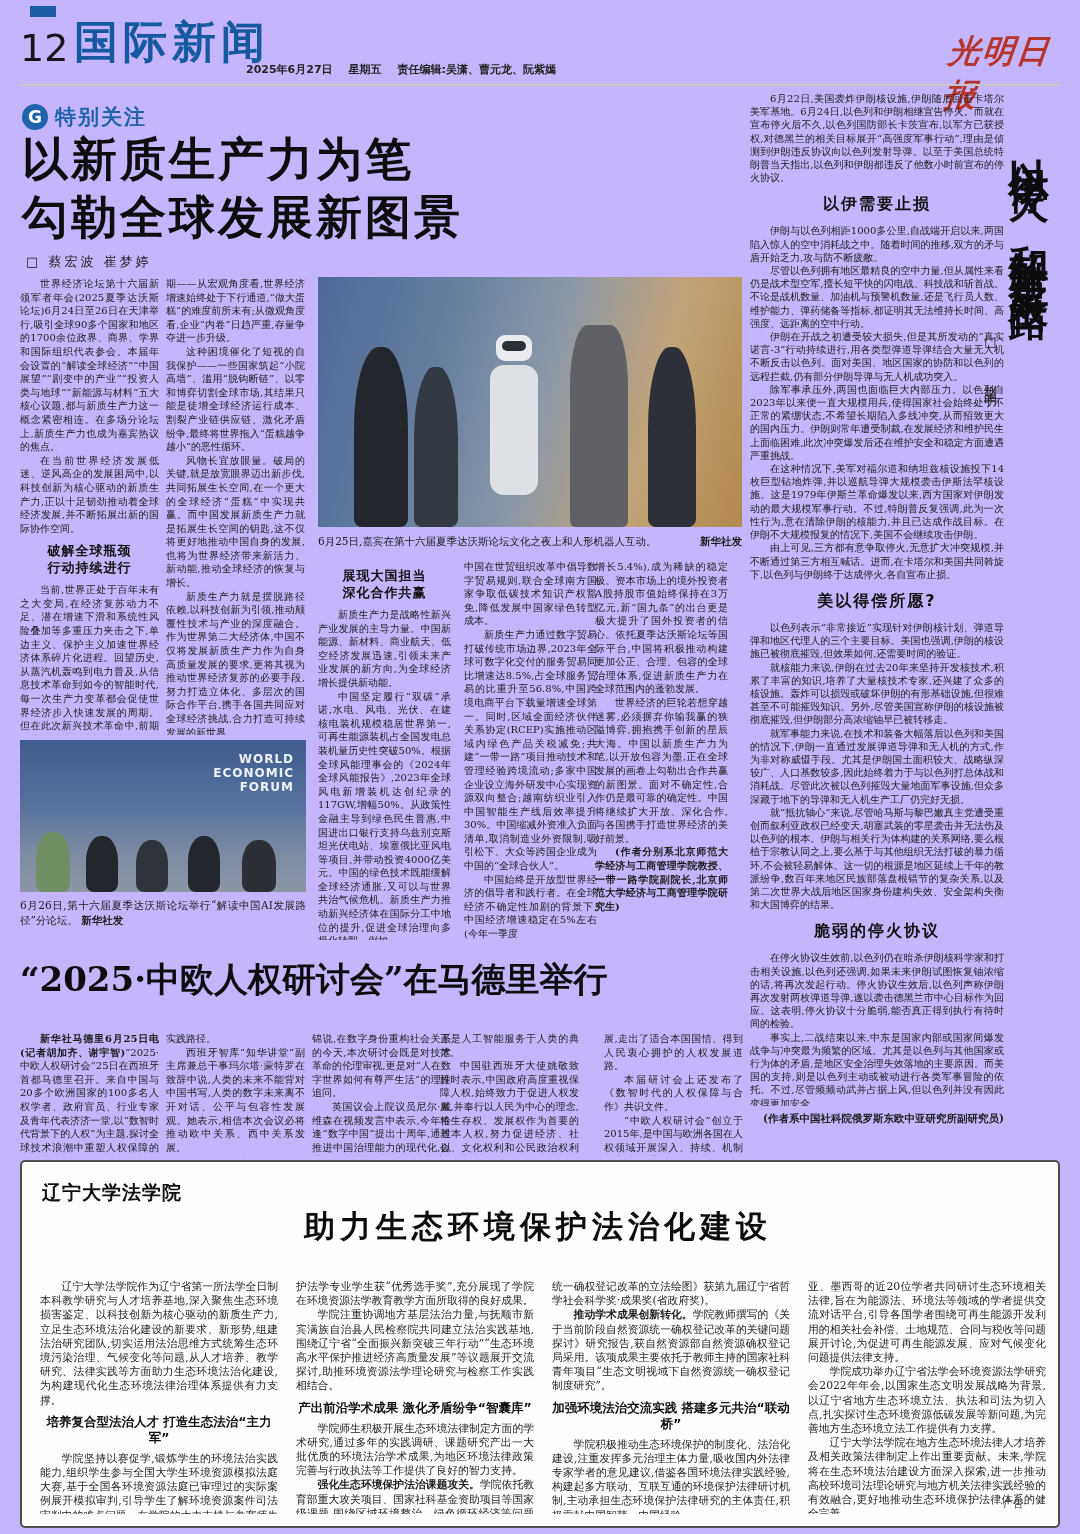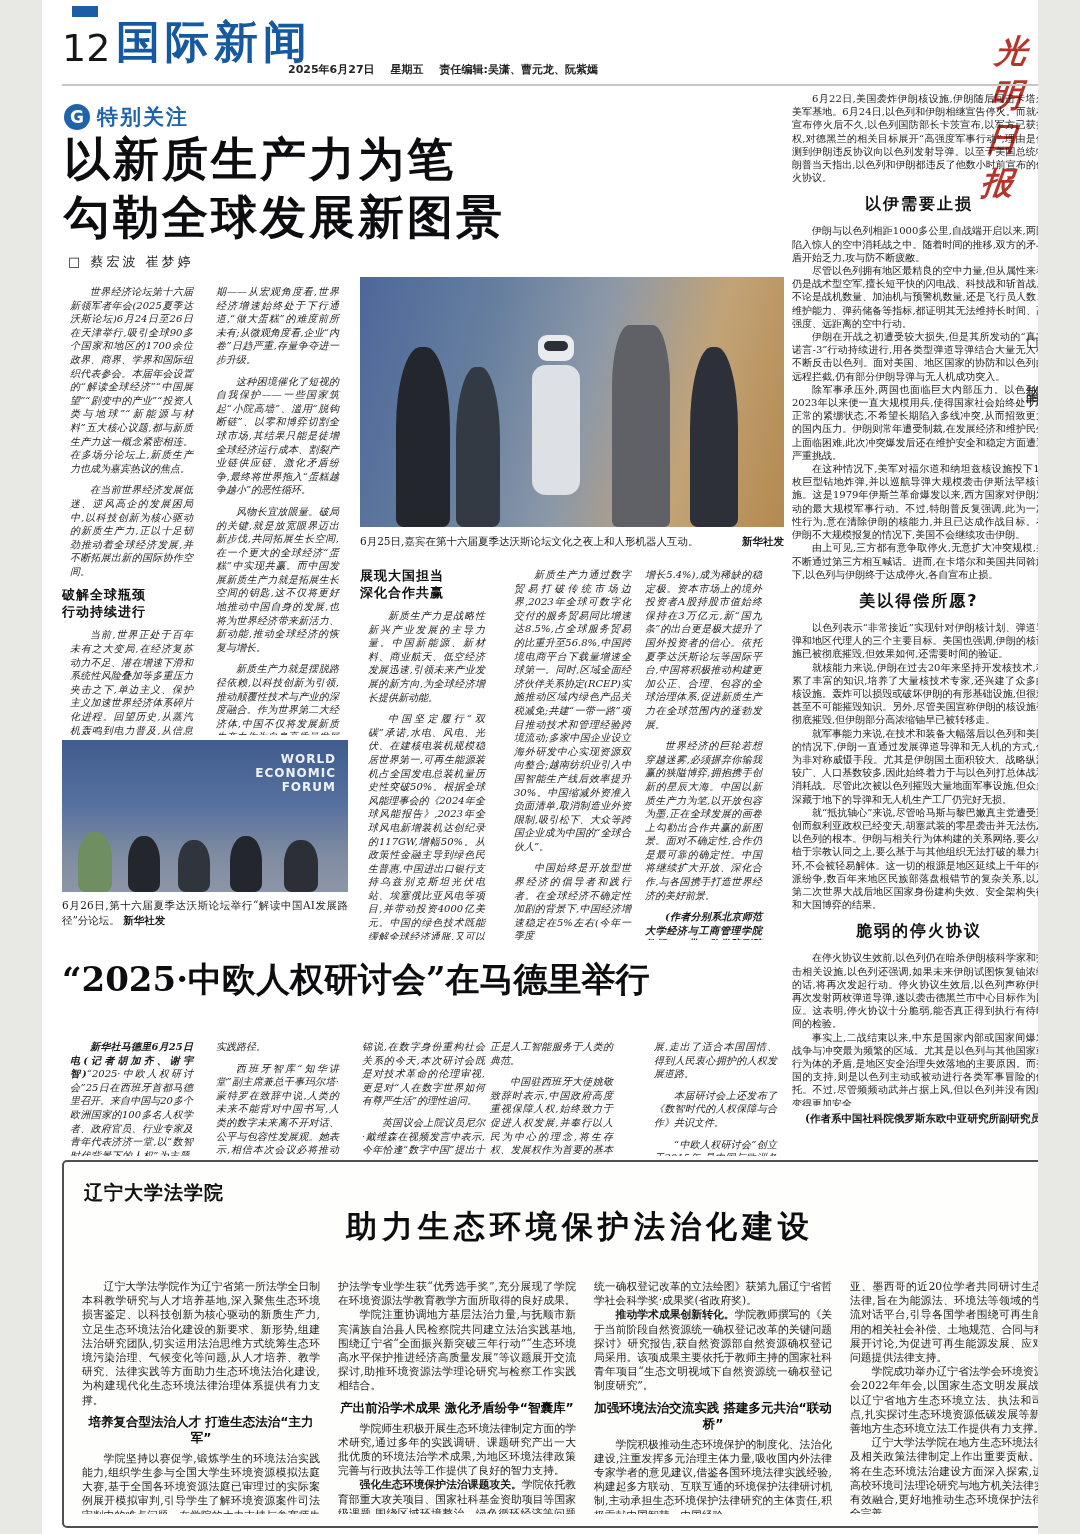--- a/index.html
+++ b/index.html
@@ -1,16 +1,16 @@
 <!DOCTYPE html>
 <html><head>
 <meta charset="utf-8">
 <style>
   html,body{margin:0;padding:0;background:#e8e8e4;}
-  .page{position:relative;width:996px;height:1534px;background:#ffffff;margin:0 auto;
+  .page{position:relative;width:1080px;height:1534px;background:#c4b5fd;margin:0 auto;
         font-family:"DejaVu Serif",serif;color:#1c1c1c;overflow:hidden;}
   
   .topmark{position:absolute;left:30px;top:6px;width:26px;height:11px;background:#1d5da5;}
   .pagenum{position:absolute;left:20px;top:26px;font:500 38px "DejaVu Sans",sans-serif;color:#15151a;}
   .secttitle{position:absolute;left:74px;top:20px;font:900 44px/1 "DejaVu Sans",sans-serif;color:#17599f;letter-spacing:5px;}
   .dateline{position:absolute;left:246px;top:62px;font:700 11px "DejaVu Sans",sans-serif;color:#232323;white-space:nowrap;}
   .dateline span{margin-right:16px;}
   .logo{position:absolute;left:946px;top:30px;font:700 32px "DejaVu Serif",serif;color:#b5342b;
         font-style:italic;letter-spacing:2px;transform:skewX(-6deg);}
   .hrule{position:absolute;left:20px;top:84px;width:1040px;height:2px;background:#c6c6c6;}
@@ -18,23 +18,23 @@
   .badge{position:absolute;left:22px;top:103px;display:flex;align-items:center;gap:7px;}
   .badge .g{width:26px;height:26px;border-radius:50%;background:#1f63ab;color:#fff;
             font:900 17px/26px "DejaVu Sans",sans-serif;text-align:center;}
   .badge .lbl{font:900 21px "DejaVu Sans",sans-serif;color:#1f63ab;letter-spacing:2px;}
   .mainhead{position:absolute;left:22px;top:130px;font:900 46px/58px "DejaVu Serif",serif;
             color:#0d0d0f;letter-spacing:3px;}
   .lead-byline{position:absolute;left:26px;top:253px;font:13px "DejaVu Serif",serif;color:#222;letter-spacing:3px;}
   
   .col{position:absolute;overflow:hidden;font:10px/13.6px "DejaVu Serif",serif;
        text-align:justify;color:#1c1c1c;}
-  .col p{margin:8px;text-indent:2em;font-style:italic;}
+  .col p{margin:0;text-indent:2em;}
   .col p.cont{text-indent:0;}
-  .colsub{font:700 13px/17px "DejaVu Sans",sans-serif;text-align:left;margin:7px 0;letter-spacing:1px;color:#111;}
+  .colsub{font:700 13px/17px "DejaVu Sans",sans-serif;text-align:center;margin:7px 0;letter-spacing:1px;color:#111;}
   .c1{left:20px;top:277px;width:139px;height:458px;}
   .c2{left:166px;top:277px;width:139px;height:458px;}
   .c3{left:318px;top:560px;width:133px;height:380px;}
   .c4{left:464px;top:560px;width:133px;height:380px;}
   .c5{left:595px;top:560px;width:133px;height:380px;}
   .credit-bold{font-weight:700;}
   
   .photo-main{position:absolute;left:318px;top:277px;width:424px;height:250px;overflow:hidden;
     background:linear-gradient(105deg,#4e679a 0%,#67809f 30%,#8c98a8 52%,#c2a377 76%,#b3894e 100%);}
   .photo-small{position:absolute;left:20px;top:740px;width:286px;height:152px;overflow:hidden;
@@ -147,20 +147,21 @@
 
   <div class="col c3">
     <div class="colsub">
       <div>展现大国担当</div>
       <div>深化合作共赢</div>
     </div>
     <p>新质生产力是战略性新兴产业发展的主导力量。中国新能源、新材料、商业航天、低空经济发展迅速,引领未来产业发展的新方向,为全球经济增长提供新动能。</p>
     <p>中国坚定履行“双碳”承诺,水电、风电、光伏、在建核电装机规模稳居世界第一,可再生能源装机占全国发电总装机量历史性突破50%。根据全球风能理事会的《2024年全球风能报告》,2023年全球风电新增装机达创纪录的117GW,增幅50%。从政策性金融主导到绿色民生普惠,中国进出口银行支持乌兹别克斯坦光伏电站、埃塞俄比亚风电等项目,并带动投资4000亿美元。中国的绿色技术既能缓解全球经济通胀,又可以与世界共治气候危机。新质生产力推动新兴经济体在国际分工中地位的提升,促进全球治理向多极化转型。例如,</p>
   </div>
   <div class="col c4">
+    <p class="cont">中国在世贸组织改革中倡导数字贸易规则,联合全球南方国家争取低碳技术知识产权豁免,降低发展中国家绿色转型成本。</p>
     <p>新质生产力通过数字贸易打破传统市场边界,2023年全球可数字化交付的服务贸易同比增速达8.5%,占全球服务贸易的比重升至56.8%,中国跨境电商平台下载量增速全球第一。同时,区域全面经济伙伴关系协定(RCEP)实施推动区域内绿色产品关税减免;共建“一带一路”项目推动技术和管理经验跨境流动;多家中国企业设立海外研发中心实现资源双向整合;越南纺织业引入中国智能生产线后效率提升30%。中国缩减外资准入负面清单,取消制造业外资限制,吸引松下、大众等跨国企业成为中国的“全球合伙人”。</p>
     <p>中国始终是开放型世界经济的倡导者和践行者。在全球经济不确定性加剧的背景下,中国经济增速稳定在5%左右(今年一季度</p>
   </div>
   <div class="col c5">
     <p class="cont">增长5.4%),成为稀缺的稳定极。资本市场上的境外投资者A股持股市值始终保持在3万亿元,新“国九条”的出台更是极大提升了国外投资者的信心。依托夏季达沃斯论坛等国际平台,中国将积极推动构建更加公正、合理、包容的全球治理体系,促进新质生产力在全球范围内的蓬勃发展。</p>
     <p>世界经济的巨轮若想穿越迷雾,必须摒弃你输我赢的狭隘博弈,拥抱携手创新的星辰大海。中国以新质生产力为笔,以开放包容为墨,正在全球发展的画卷上勾勒出合作共赢的新图景。面对不确定性,合作仍是最可靠的确定性。中国将继续扩大开放、深化合作,与各国携手打造世界经济的美好前景。</p>
     <p class="credit-bold">(作者分别系北京师范大学经济与工商管理学院教授、一带一路学院副院长,北京师范大学经济与工商管理学院研究生)</p>
   </div>
 
   <div class="iran">

